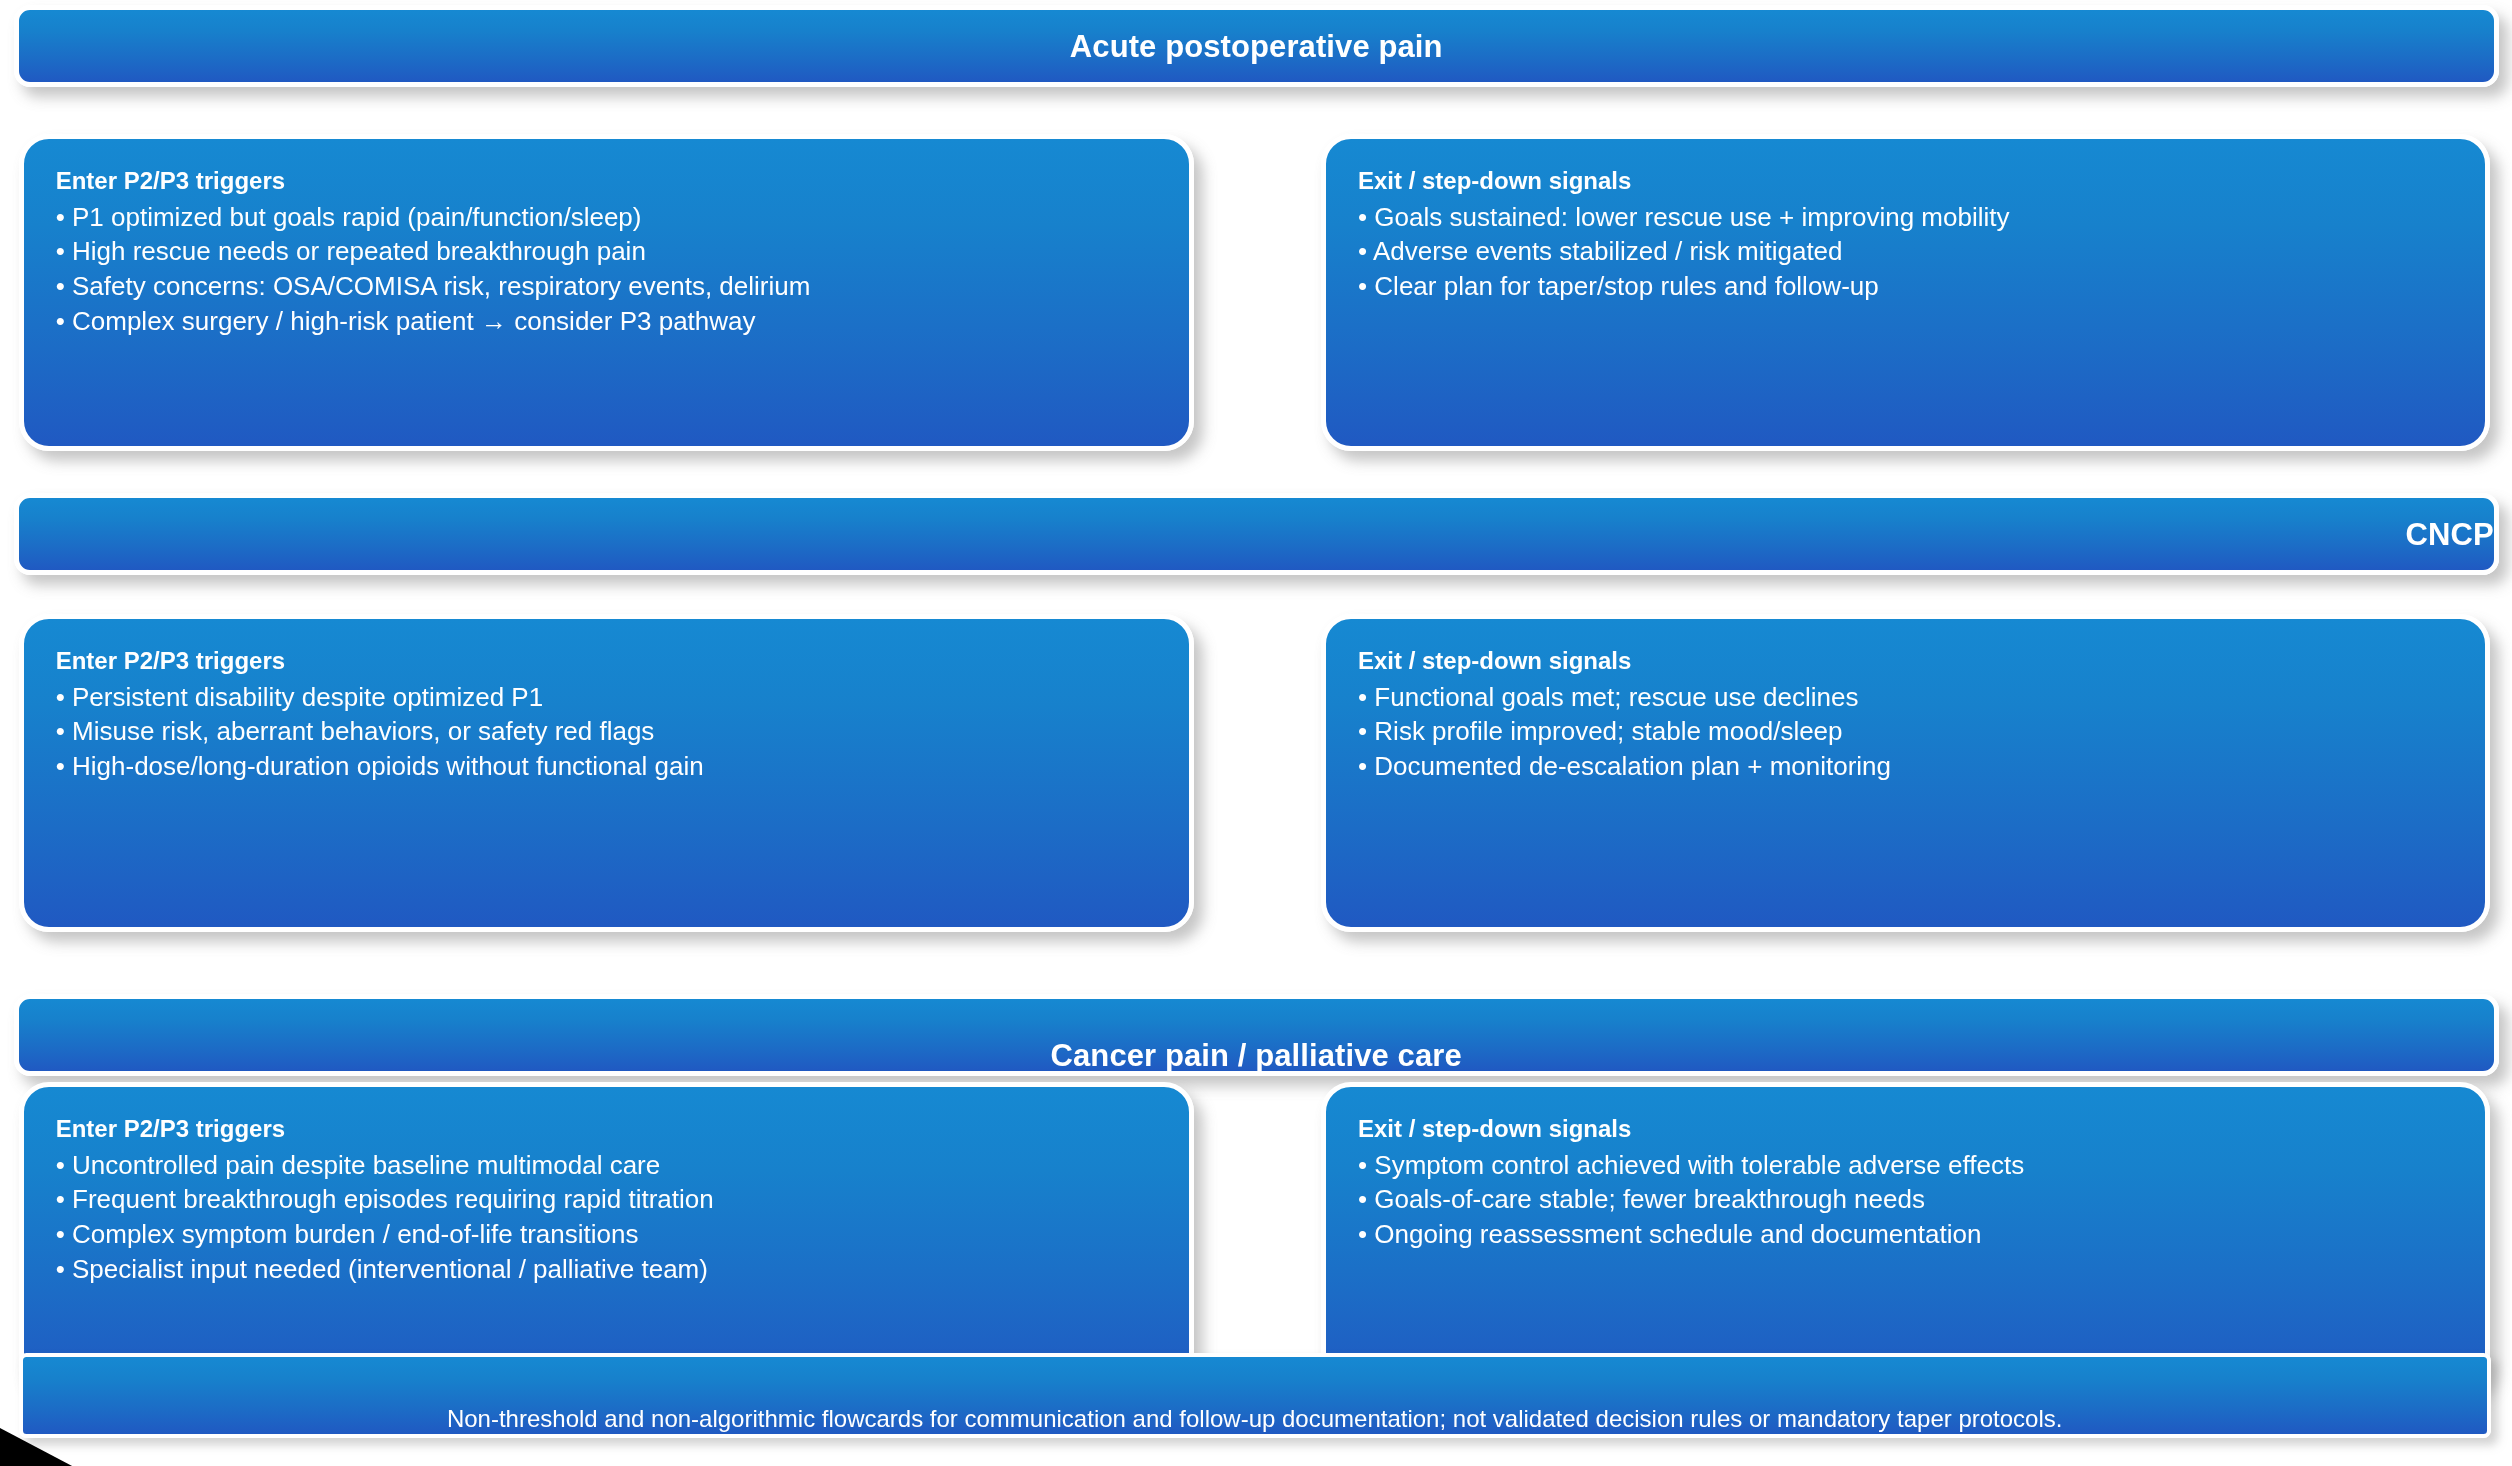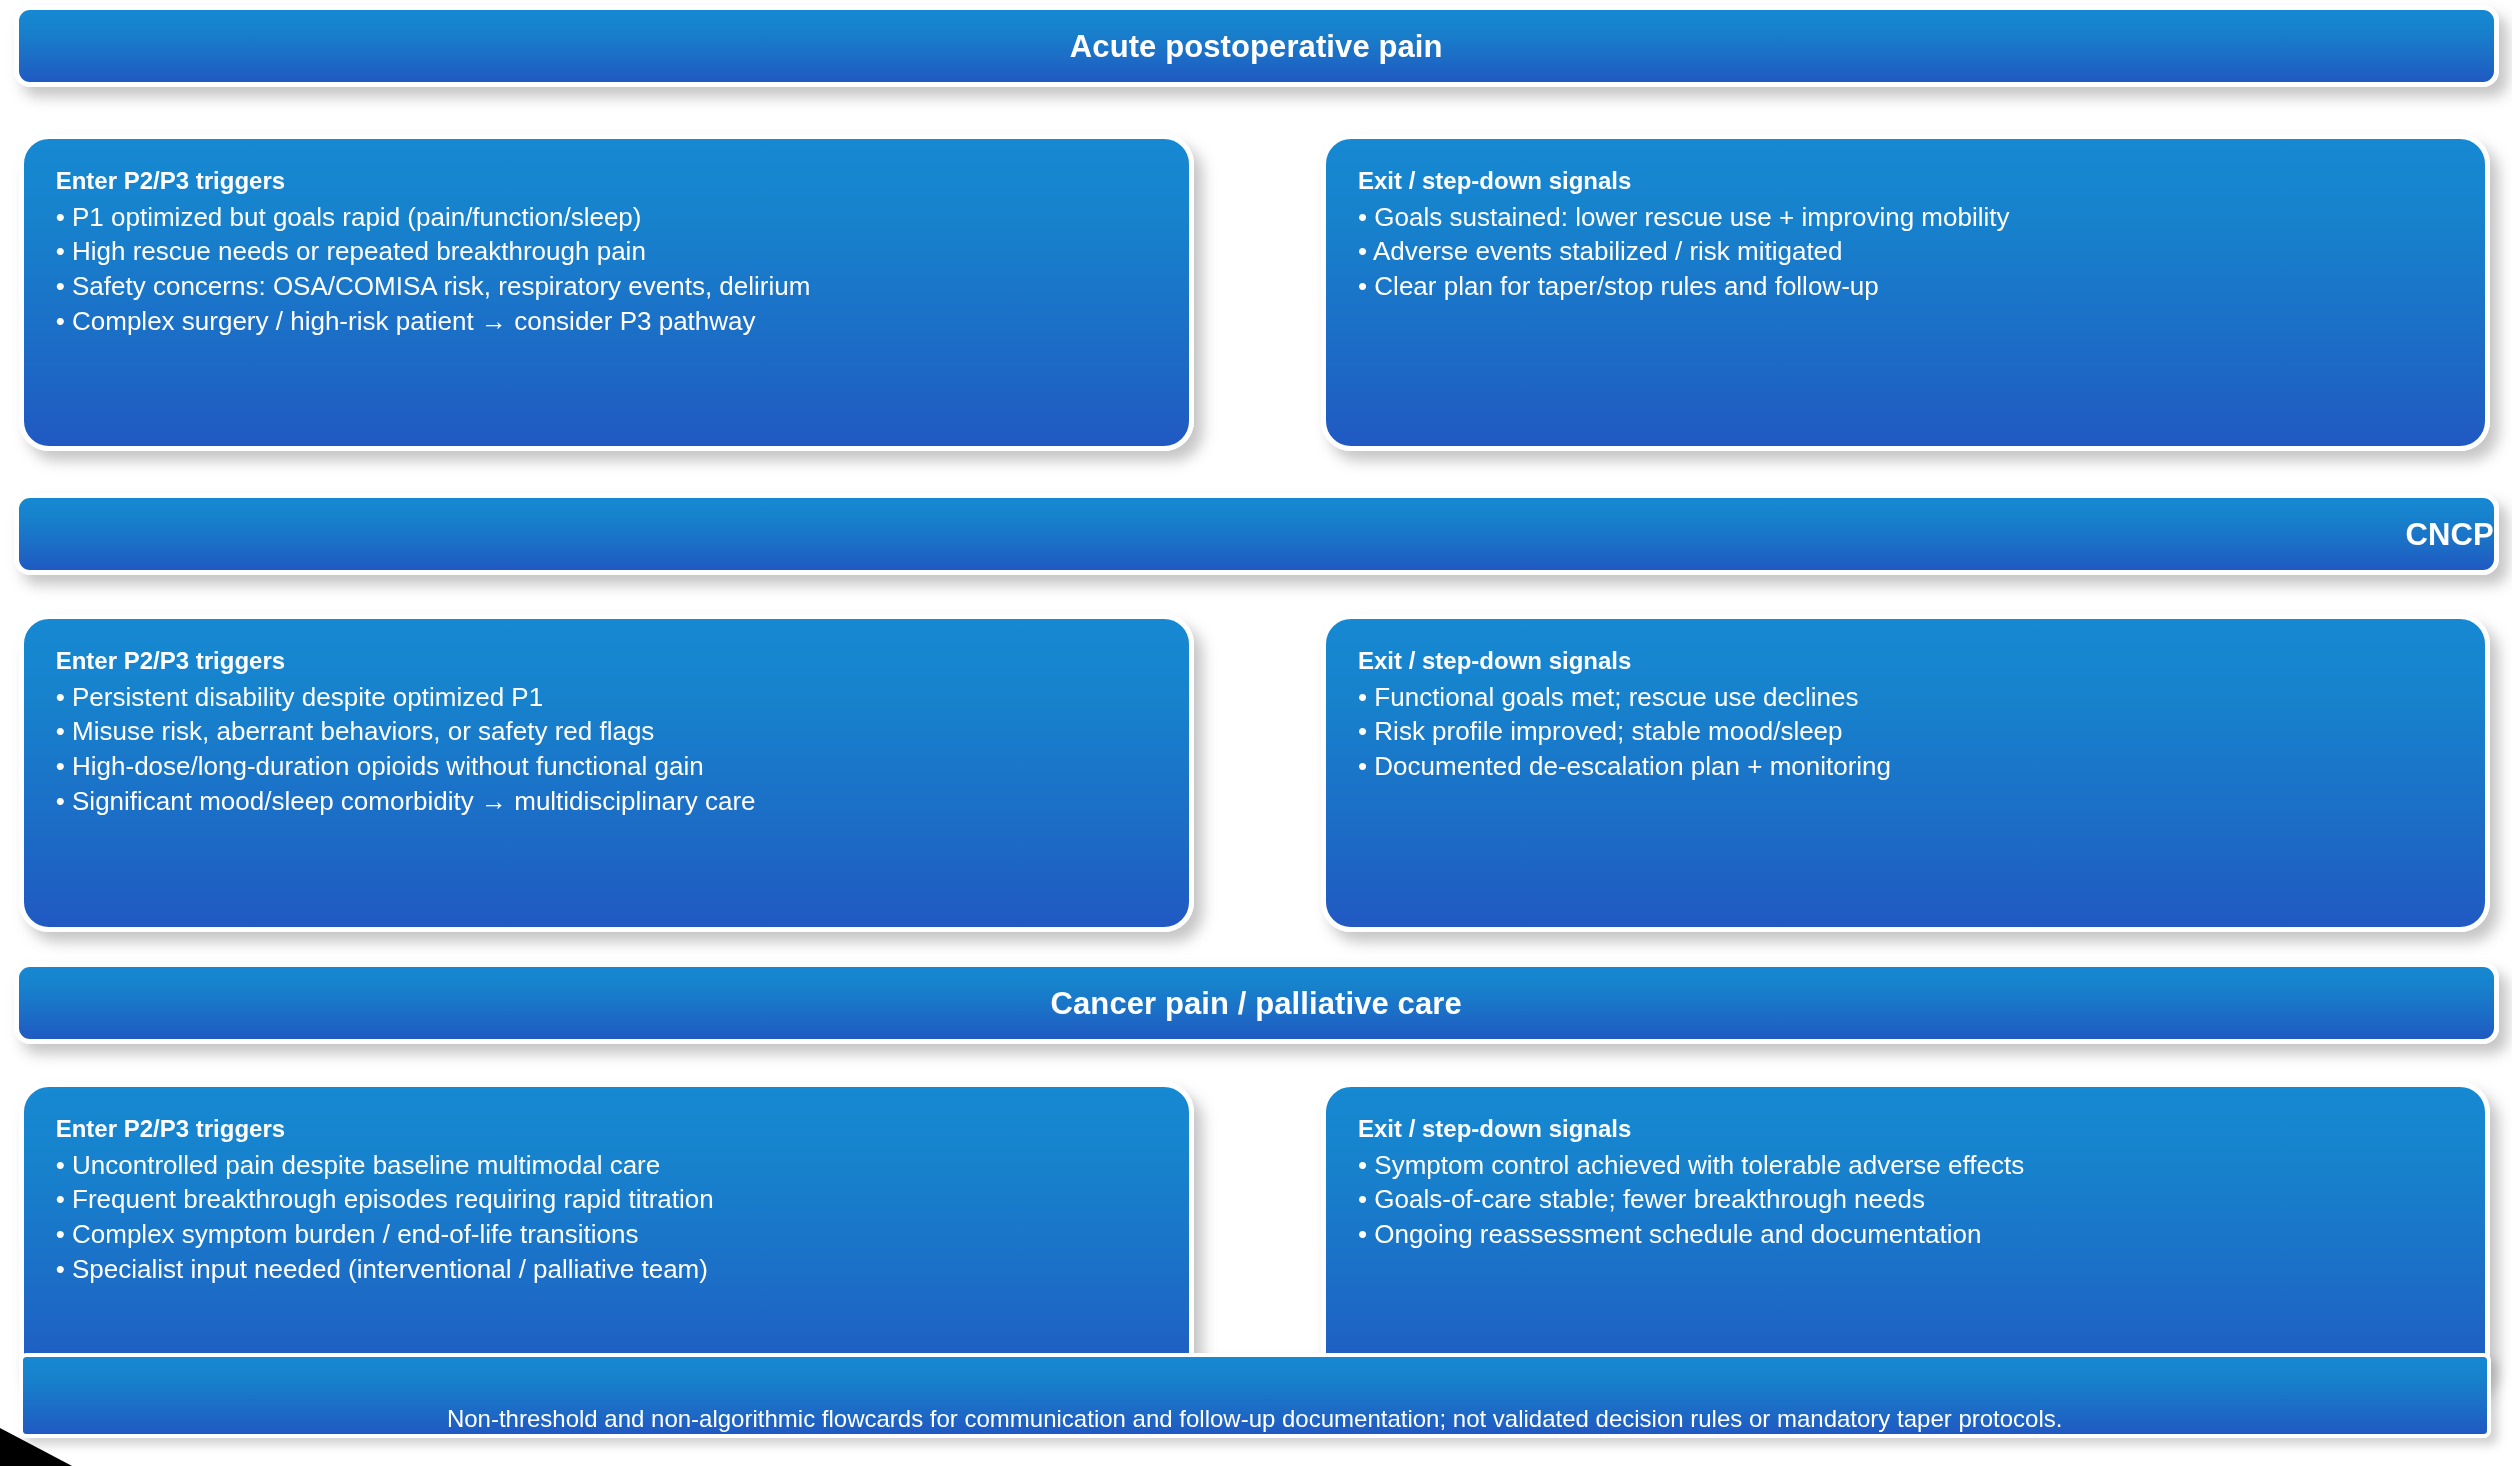--- a/index.html
+++ b/index.html
@@ -68,21 +68,21 @@
     padding: 0;
   }
 
   
   #band-1  { top: 5px; }
   #card-1L, #card-1R { top: 134px; height: 317px; }
 
   #band-2  { top: 493px; justify-content: flex-end; }
   #card-2L, #card-2R { top: 614px; height: 318px; }
 
-  #band-3  { top: 962px; }
+  #band-3  { top: 994px; align-items: flex-end; }
   #card-3L, #card-3R { top: 1082px; height: 311px; }
 
   
   .footer {
     left: 18.7px;
     top: 1353px;
     width: 2472px;
     height: 85px;
     border-radius: 7.5px;
     border-width: 4.4px;
@@ -133,21 +133,20 @@
 
 <div class="band" id="band-2">
   <div class="band-title">CNCP</div>
 </div>
 
 <div class="card left" id="card-2L">
   <p class="card-title">Enter P2/P3 triggers</p>
   <p class="bullet">• Persistent disability despite optimized P1</p>
   <p class="bullet">• Misuse risk, aberrant behaviors, or safety red flags</p>
   <p class="bullet">• High-dose/long-duration opioids without functional gain</p>
-  <p class="bullet">• Significant mood/sleep comorbidity → multidisciplinary care</p>
 </div>
 
 <div class="card right" id="card-2R">
   <p class="card-title">Exit / step-down signals</p>
   <p class="bullet">• Functional goals met; rescue use declines</p>
   <p class="bullet">• Risk profile improved; stable mood/sleep</p>
   <p class="bullet">• Documented de-escalation plan + monitoring</p>
 </div>
 
 <div class="band" id="band-3">

